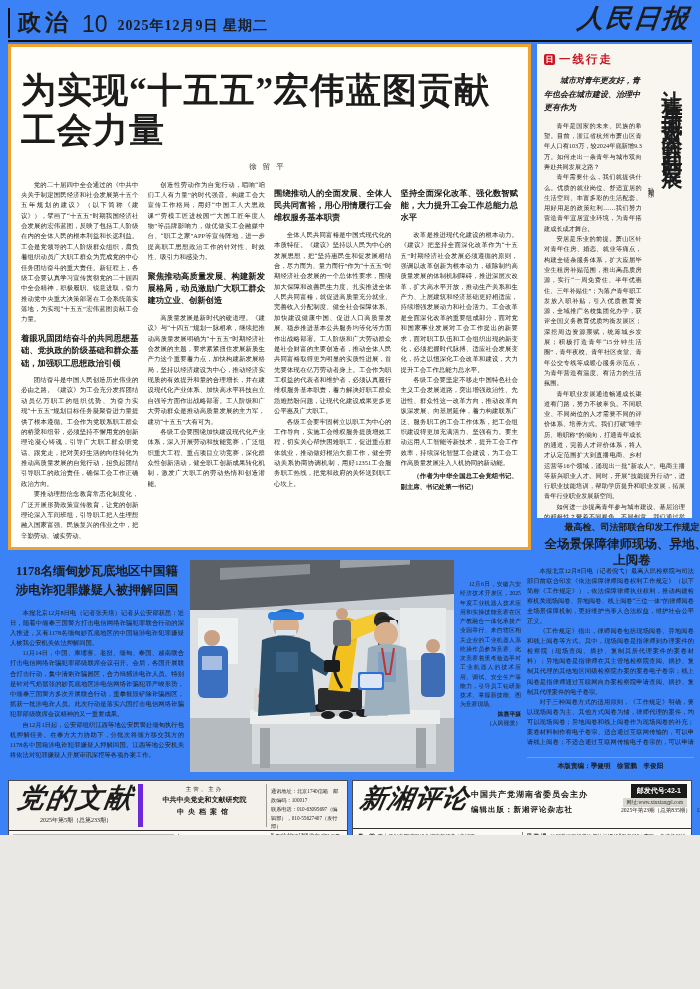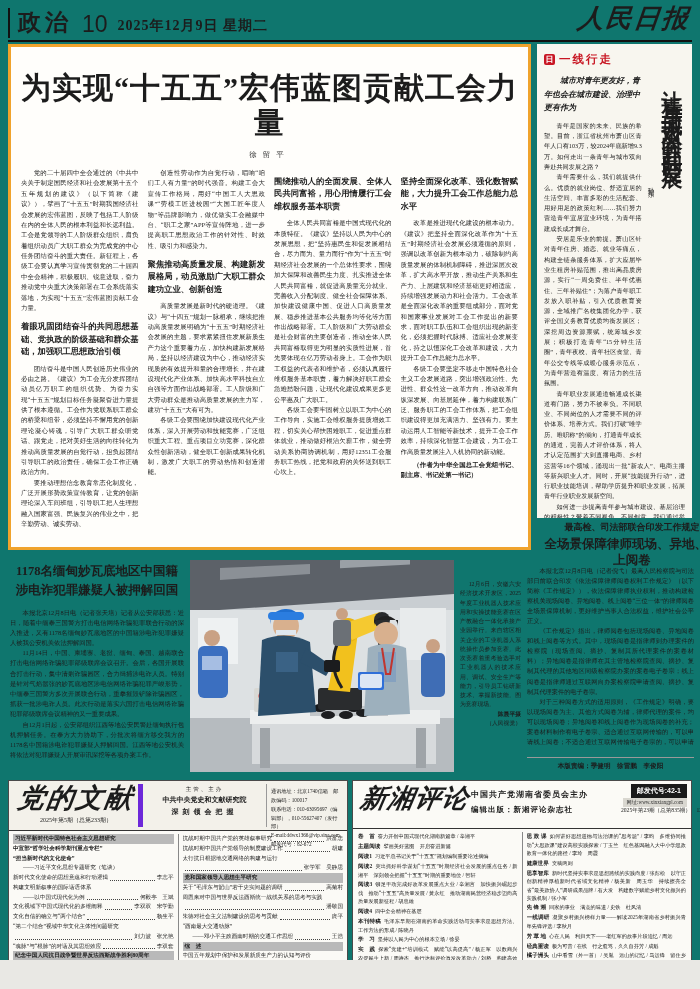--- a/index.html
+++ b/index.html
@@ -1,28 +1,28 @@
 <!DOCTYPE html>
 <html><head>
 <meta charset="utf-8">
 <style>
   html,body{margin:0;padding:0;background:#e9e8e4;}
-  .page{position:relative;width:700px;height:960px;background:#0f766e;margin:0 auto;overflow:hidden;
+  .page{position:relative;width:700px;height:835px;background:#3b82f6;margin:0 auto;overflow:hidden;
         font-family:"Liberation Serif","DejaVu Serif",serif;color:#1c1c1c;}
   
   .hdr{position:absolute;left:8px;top:6px;width:684px;height:34px;border-bottom:2.5px solid #111;}
   .hdr-left{position:absolute;left:0;top:2px;height:30px;border-left:2.5px solid #111;padding-left:8px;display:flex;align-items:flex-end;gap:10px;}
   .sec-name{font-size:23px;font-weight:700;letter-spacing:4px;}
   .page-no{font-size:23px;font-weight:400;font-family:"Liberation Sans",sans-serif;}
   .hdr-date{font-size:14px;font-weight:700;padding-bottom:3px;letter-spacing:1px;}
   .masthead{position:absolute;right:2px;bottom:4px;font-size:26px;font-weight:700;font-style:italic;
             transform:skewX(-6deg);letter-spacing:2px;font-family:"DejaVu Serif",serif;}
   
   .lead{position:absolute;left:8px;top:44px;width:523px;height:506px;border:3.5px solid #f0a32c;background:#fffefb;box-sizing:border-box;padding:10px 10px 6px;}
-  .lead-hl{text-align:center;font-size:30px;font-weight:900;letter-spacing:1px;line-height:1.15;margin-top:14px;}
+  .lead-hl{text-align:left;font-size:35px;font-weight:900;letter-spacing:1px;line-height:1.15;margin-top:14px;}
   .lead-by{text-align:center;font-size:7.5px;letter-spacing:6px;margin:10px 0 8px;color:#333;}
   .lead-cols{display:flex;gap:9px;height:412px;overflow:hidden;}
   .lead-col{flex:1;height:100%;overflow:hidden;font-size:6.4px;line-height:1.62;text-align:justify;}
   .seg{margin:0;}
   .seg .t{display:block;}
   .seg.p .t{text-indent:2em;}
   .seg.h .t{font-family:"Liberation Sans",sans-serif;font-weight:700;font-size:8.3px;line-height:1.5;margin:7px 0 6px;text-indent:0;}
   .seg.attr .t{font-weight:700;text-indent:2em;margin-top:3px;}
   
   .xw{position:absolute;left:537px;top:44px;width:155px;height:474px;background:#f8f6ef;padding:8px 7px;box-sizing:border-box;overflow:hidden;}
@@ -286,21 +286,21 @@
 
   <div class="ad pl">
     <div class="pl-head">
       <div class="pl-title">
         <div class="cal">党的文献</div>
         <div class="pl-issue">2025年第5期（总第233期）</div>
       </div>
       <div class="pl-org">
         <div class="lbl">主管、主办</div>
         <div class="o1">中共中央党史和文献研究院</div>
-        <div class="o2">深刻领会把握</div>
+        <div class="o2">中央档案馆</div>
       </div>
       <div class="pl-contact">
         <div>通讯地址：北京1740信箱　邮政编码：100017</div>
         <div>联系电话：010-63095697（编辑部），010-55627407（发行部）</div>
         <div>E-mail:ddwx1366@vip.sina.com　邮发代号：82-672</div>
       </div>
     </div>
     <div class="ad-cols">
       <div class="cat-col">
 

